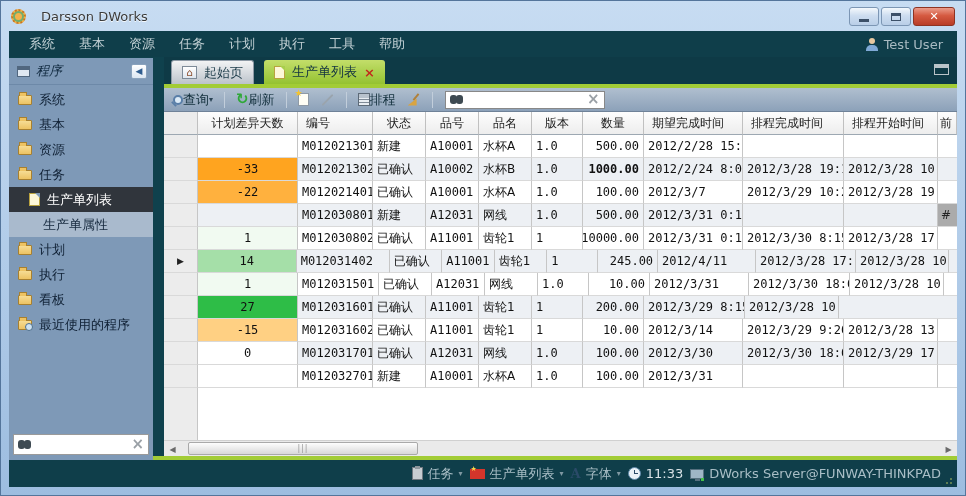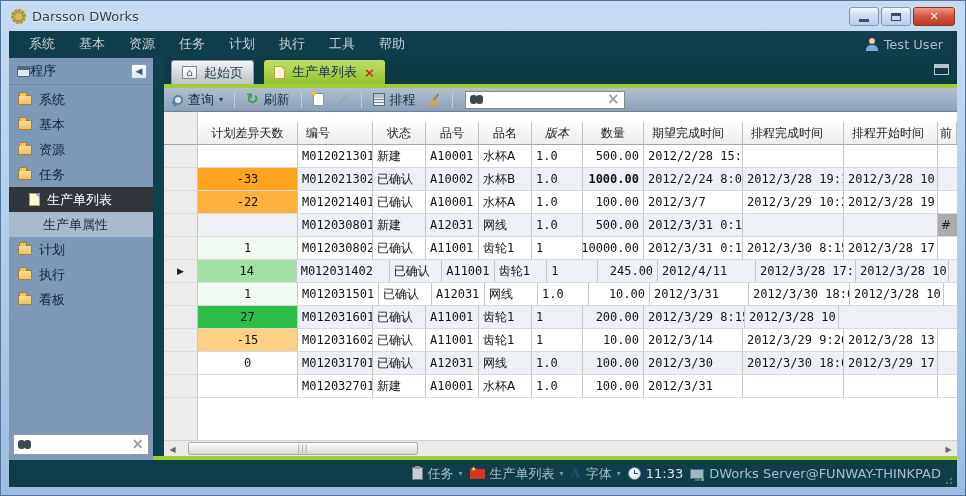--- a/index.html
+++ b/index.html
@@ -1,21 +1,21 @@
 <!DOCTYPE html>
 <html><head>
 <meta charset="utf-8">
 <style>
   html,body{margin:0;padding:0;background:#6b8cb5;}
   *{box-sizing:border-box;}
   .app{position:relative;width:966px;height:496px;margin:0;background:linear-gradient(#c7dcf2,#9dbde0);
        border:1px solid #54759b;font-family:"DejaVu Sans","Liberation Sans",sans-serif;overflow:hidden;}
 
   
-  .titlebar{position:absolute;left:0;top:0;right:0;height:30px;display:flex;align-items:center;padding-left:10px;gap:6px;}
+  .titlebar{position:absolute;left:0;top:0;right:0;height:30px;display:flex;align-items:center;padding-left:10px;gap:15px;}
   .i-gear{width:15px;height:15px;border-radius:50%;background:#f2b24c;border:2px dotted #c87820;box-shadow:inset 0 0 0 2px #6fae6f;}
   .title-text{font-size:13px;color:#3a3a3a;text-shadow:0 1px 0 rgba(255,255,255,.8);}
   .win-controls{position:absolute;top:6px;right:10px;display:flex;gap:2px;}
   .wbtn{height:19px;border-radius:3px;border:1px solid #7c96b4;display:flex;align-items:center;justify-content:center;
         background:linear-gradient(#f4f8fc,#cdddf0 45%,#b9cee7);color:#3c5068;font-size:11px;line-height:1;}
   .wbtn.min,.wbtn.max{width:30px;}
   .wbtn.close{width:42px;background:linear-gradient(#eb9c8b,#d55a41 45%,#b83c27);border-color:#8e3322;color:#fff;font-weight:bold;}
   .glyph-min{display:block;width:10px;height:3px;background:#3c5068;margin-top:8px;}
   .glyph-max{display:block;width:10px;height:8px;border:1px solid #3c5068;border-top:3px solid #3c5068;background:transparent;}
 
@@ -25,21 +25,21 @@
   .menu-user{margin-left:auto;display:flex;align-items:center;gap:6px;color:#a9bbc2;font-size:13px;padding-right:6px;}
   .i-person{position:relative;width:12px;height:13px;}
   .i-person::before{content:"";position:absolute;left:3px;top:0;width:6px;height:6px;border-radius:50%;background:#e8c9a0;}
   .i-person::after{content:"";position:absolute;left:0;bottom:0;width:12px;height:6px;border-radius:5px 5px 0 0;background:#7fa9d6;}
 
   
   .body{position:absolute;left:8px;right:8px;top:56px;bottom:8px;background:#0f414d;}
 
   
   .sidebar{position:absolute;left:0;top:1px;width:144px;height:402px;background:#7e99b7;}
-  .side-header{height:27px;display:flex;align-items:center;gap:0;padding:0 6px 0 8px;font-size:13px;color:#10293f;border-bottom:1px solid #6d89a8;}
+  .side-header{height:27px;display:flex;align-items:center;gap:6px;padding:0 6px 0 8px;font-size:13px;color:#10293f;border-bottom:1px solid #6d89a8;font-style:italic;}
   .i-appwin{width:13px;height:11px;border:1px solid #51677f;border-top:4px solid #51677f;background:#dfe8f2;}
   .collapse-btn{margin-left:auto;width:16px;height:15px;background:linear-gradient(#ffffff,#dce7f2);border:1px solid #8aa3bd;border-radius:2px;
         font-size:9px;color:#2f5d8f;display:flex;align-items:center;justify-content:center;}
   .side-items{padding-top:2px;}
   .side-item{height:25px;display:flex;align-items:center;gap:7px;padding-left:9px;font-size:13px;color:#0f2034;cursor:default;}
   .side-item.selected{background:#30353c;color:#ffffff;padding-left:20px;}
   .side-item.sub{background:#a9bacd;color:#16293e;padding-left:34px;}
   .i-folder{position:relative;width:14px;height:10px;background:linear-gradient(#f6dc94,#edc363);border:1px solid #a8802f;border-radius:1px;flex:none;}
   .i-folder::before{content:"";position:absolute;top:-4px;left:0px;width:6px;height:3px;background:#edc363;border:1px solid #a8802f;border-bottom:none;}
   .i-folder.recent::after{content:"";position:absolute;right:-2px;bottom:-2px;width:6px;height:6px;border-radius:50%;background:#cfe3f2;border:1px solid #4d6f8d;}
@@ -60,42 +60,42 @@
   .tab.active{background:linear-gradient(#c3de6a,#94c231);color:#123240;}
   .i-home{width:15px;height:13px;background:linear-gradient(#ffffff,#dfe6ee);border:1px solid #7e8b98;display:flex;align-items:center;justify-content:center;font-size:10px;color:#8a4b2a;line-height:1;}
   .tab .i-doc::before{border-color:transparent #0e3a46 transparent transparent;}
   .tab.active .i-doc::before{border-color:transparent #a8ce4c transparent transparent;}
   .tab-close{color:#c22a1d;font-weight:bold;font-size:13px;line-height:1;}
   .i-win{position:absolute;right:8px;top:7px;width:15px;height:11px;border:1px solid #b9c4c9;border-top:4px solid #b9c4c9;background:#0e3a46;}
   .accent{height:4px;background:#a2cc36;flex:none;}
 
   
   .toolbar{height:24px;background:linear-gradient(#b0bfcf,#8ca1b9);display:flex;align-items:center;padding:0 6px;gap:5px;border-bottom:1px solid #6f8298;flex:none;font-size:13px;color:#13303d;}
-  .tb-btn{display:flex;align-items:center;gap:5px;padding:0 3px;cursor:default;}
+  .tb-btn{display:flex;align-items:center;padding:0 3px;cursor:default;}
   .tb-sep{width:1px;height:16px;background:#7c8ea3;border-right:1px solid #c2cedb;margin:0 3px;}
   .caret{font-size:8px;color:#2b4456;}
   .i-magnifier{position:relative;width:10px;height:10px;border:2px solid #5a7fa8;border-radius:50%;background:#dcebf7;}
   .i-magnifier::after{content:"";position:absolute;left:-4px;bottom:-2px;width:6px;height:2px;background:#5a7fa8;transform:rotate(45deg);}
   .i-refresh{color:#2fa838;font-weight:bold;font-size:15px;line-height:1;}
   .i-newdoc{position:relative;width:11px;height:13px;background:#fffef5;border:1px solid #8f9aa5;}
   .i-newdoc::after{content:"★";position:absolute;left:-4px;top:-6px;font-size:9px;color:#f4c430;}
   .i-pencil{width:15px;height:2px;background:#9aa4ad;transform:rotate(-45deg);border-radius:1px;}
   .i-calc{width:12px;height:13px;border:1px solid #5d6a77;background:
       linear-gradient(#b8c2cc,#b8c2cc) 0 0/12px 4px no-repeat,
       repeating-linear-gradient(0deg,#e8edf2 0 2px,#7f8b97 2px 3px);}
   .i-broom{position:relative;width:14px;height:14px;}
   .i-broom::before{content:"";position:absolute;left:8px;top:0;width:2px;height:8px;background:#b0803a;transform:rotate(40deg);}
   .i-broom::after{content:"";position:absolute;left:1px;top:6px;width:9px;height:7px;background:#d9a441;clip-path:polygon(0 100%,100% 0,100% 100%);}
   .tb-search{width:160px;height:18px;background:#fff;border:1px solid #888;display:flex;align-items:center;gap:4px;padding:0 4px;margin-left:4px;}
   .tb-input{flex:1;border:none;outline:none;font-size:12px;min-width:10px;background:transparent;}
 
   
   .grid{flex:1;position:relative;background:#fff;overflow:hidden;}
   .sel-strip{position:absolute;left:0;top:0;bottom:16px;width:34px;background:#ececec;border-right:1px solid #c6c6c6;}
-  .hdr{position:relative;display:flex;height:23px;margin-top:10px;}
+  .hdr{position:relative;display:flex;height:23px;}
   .hcell{height:23px;background:linear-gradient(#fdfdfd,#ededed);border-right:1px solid #c0c0c0;border-bottom:1px solid #9da8b2;
          font-size:12px;color:#222;display:flex;align-items:center;justify-content:center;overflow:hidden;white-space:nowrap;}
   .hcell.al{justify-content:flex-start;padding-left:8px;}
   .hcell.sel{width:34px;background:#ececec;}
   .hcell.clip{flex:1;justify-content:flex-start;padding-left:2px;}
   .trow{position:relative;display:flex;height:23px;}
   .tcell{height:23px;border-right:1px solid #c6c6c6;border-bottom:1px solid #d9d9d9;font-size:12px;color:#111;
          display:flex;align-items:center;padding:0 4px;overflow:hidden;white-space:nowrap;}
   .trow.alt .tcell{background:#edf0f4;}
   .tcell.sel{width:34px;background:transparent;justify-content:center;font-size:9px;color:#222;}
@@ -212,20 +212,24 @@
             <span>计划</span>
           </div>
           <div class="side-item">
             <span class="i-folder"></span>
             <span>执行</span>
           </div>
           <div class="side-item">
             <span class="i-folder"></span>
             <span>看板</span>
           </div>
+          <div class="side-item">
+            <span class="i-folder recent"></span>
+            <span>最近使用的程序</span>
+          </div>
         </div>
       <div class="side-search">
         <span class="i-binoc"></span>
         <input class="side-input" value="" style="">
         <span class="clear-x">×</span>
       </div>
     </div>
 
     <div class="main">
       <div class="tabbar">
@@ -278,21 +282,21 @@
 
       <div class="grid">
         <div class="sel-strip"></div>
         <div id="grid-hdr" class="hdr">
             <div class="hcell sel"></div>
             <div class="hcell" style="width: 100px;">计划差异天数</div>
             <div class="hcell al" style="width: 75px;">编号</div>
             <div class="hcell" style="width: 53px;">状态</div>
             <div class="hcell" style="width: 53px;">品号</div>
             <div class="hcell" style="width: 53px;">品名</div>
-            <div class="hcell" style="width: 51px; font-style: italic;">版本</div>
+            <div class="hcell" style="width: 51px;">版本</div>
             <div class="hcell" style="width: 61px;">数量</div>
             <div class="hcell al" style="width: 99px;">期望完成时间</div>
             <div class="hcell al" style="width: 101px;">排程完成时间</div>
             <div class="hcell al" style="width: 94px; text-align: center;">排程开始时间</div>
             <div class="hcell clip">前</div>
           </div>
         <div id="grid-rows">
             <div class="trow">
               <div class="tcell sel"></div>
               <div class="tcell diff mono" style="width: 100px;"></div>

